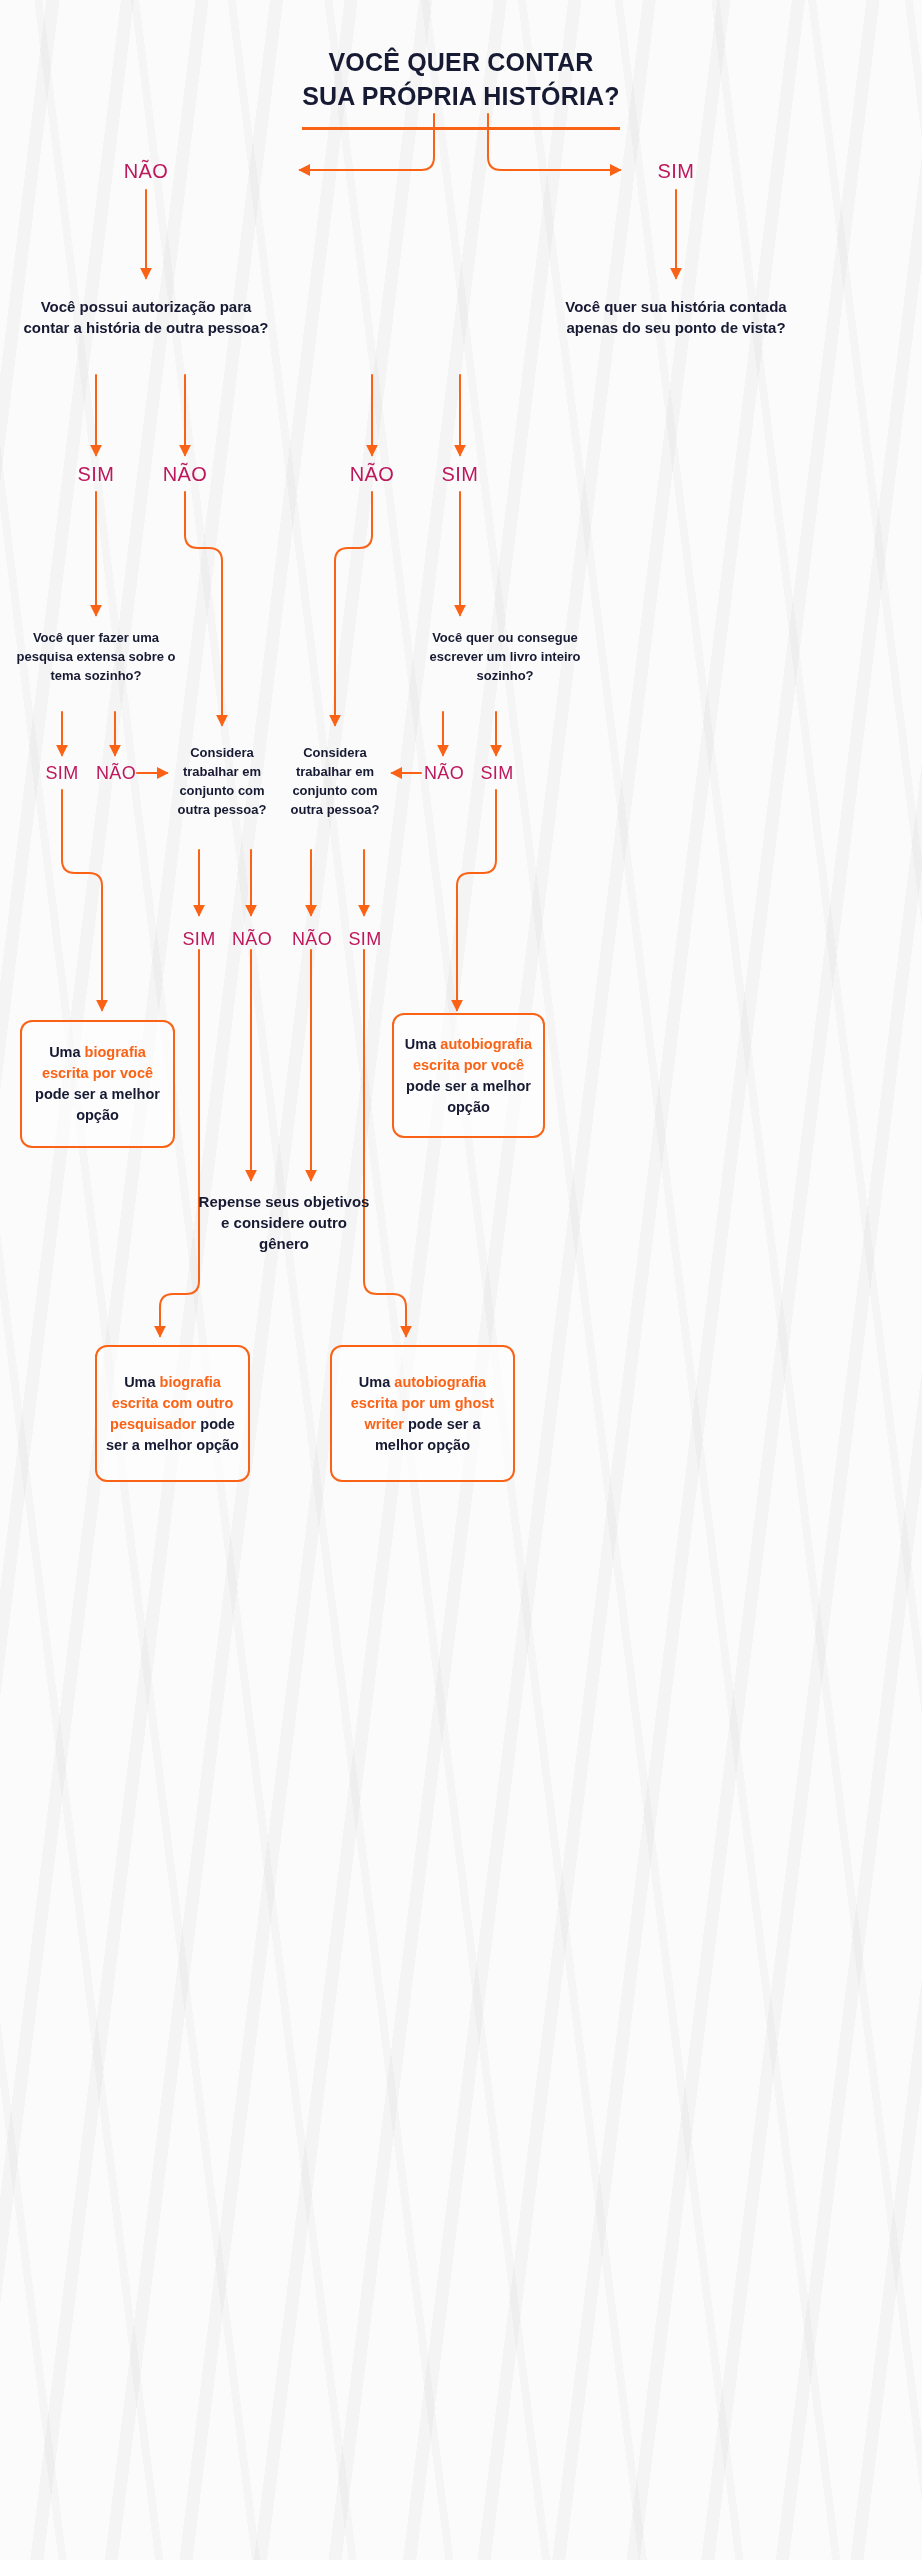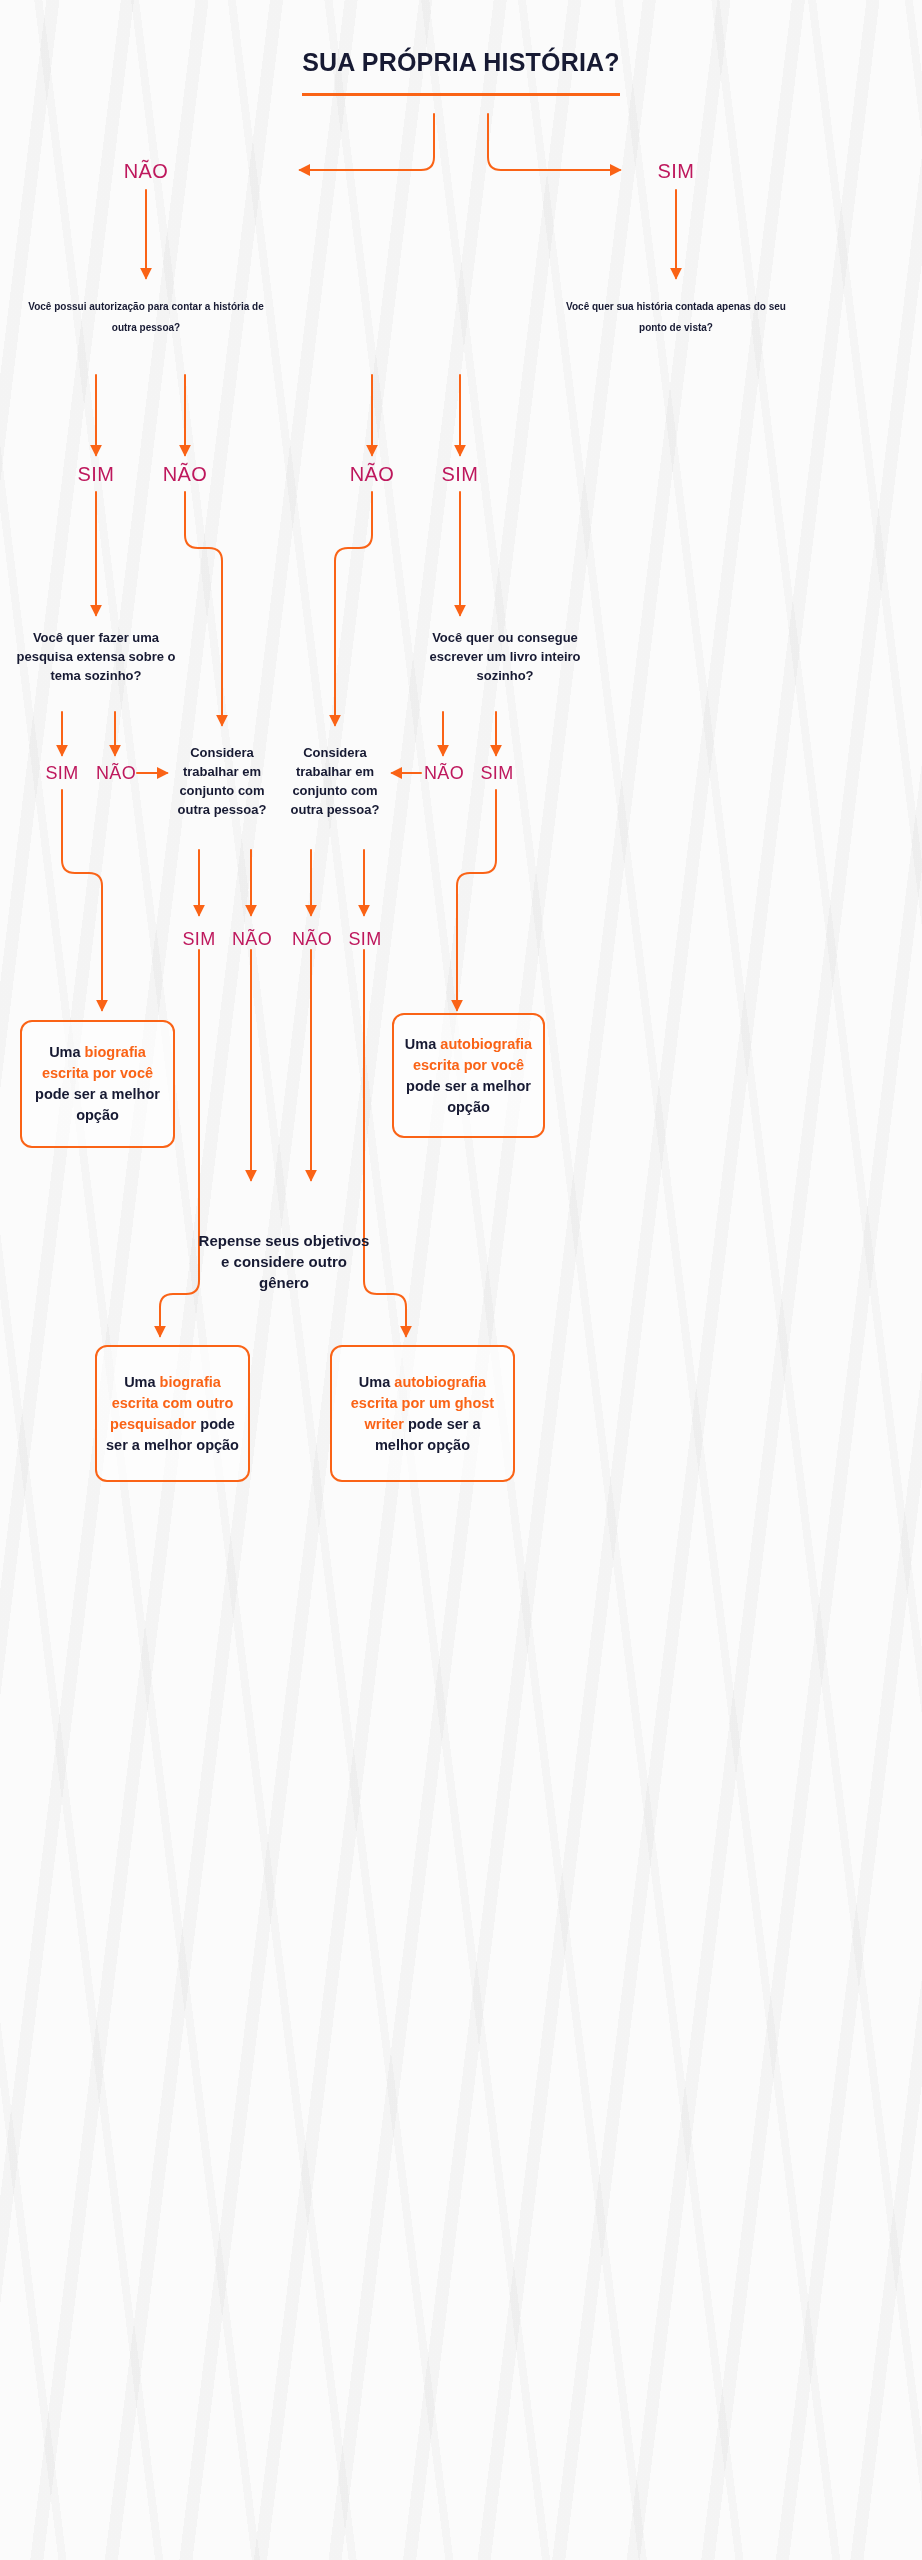--- a/index.html
+++ b/index.html
@@ -57,39 +57,38 @@
     text-align:center;
   }
   .yn.small{font-size:18px;}
 
   
   .q{
     color:#171a33;font-weight:bold;text-align:center;
     transform:translate(-50%,0);
     font-size:15px;line-height:20px;
   }
-  .q.big{font-size:10px;line-height:21px;}
+  .q.big{font-size:15px;line-height:21px;}
   .q.mid{font-size:13px;line-height:19px;}
 
   
   .res{
     border:2px solid #fa6316;border-radius:12px;
     background:rgba(255,255,255,0.55);
     color:#171a33;font-weight:bold;text-align:center;
     font-size:14.5px;line-height:21px;
     box-sizing:border-box;
     display:flex;align-items:center;justify-content:center;
     padding:10px 8px;
   }
   .res .hl{color:#fa6316;}
   .plain{
     color:#171a33;font-weight:bold;text-align:center;
     font-size:15px;line-height:21px;
     transform:translate(-50%,0);
-    margin-top:39px;
   }
 </style>
 </head>
 <body>
 
 <div id="bg-stripes"></div>
 <div id="bg-stripes2"></div>
 
 <svg id="wires" viewBox="0 0 922 2560">
   <defs>
@@ -144,20 +143,21 @@
 
     <path d="M 251 950 L 251 1180" marker-end="url(#ah)"></path>
 
     <path d="M 311 950 L 311 1180" marker-end="url(#ah)"></path>
 
     <path d="M 364 950 L 364 1281 Q 364 1294 377 1294 L 393 1294 Q 406 1294 406 1307 L 406 1336" marker-end="url(#ah)"></path>
   </g>
 </svg>
 
 <div class="node" id="title">
+  <div>VOCÊ QUER CONTAR</div>
   <div><span class="l2">SUA PRÓPRIA HISTÓRIA?</span></div>
 </div>
 
 <div class="node yn" style="left:146px;top:171px;">NÃO</div>
 <div class="node yn" style="left:676px;top:171px;">SIM</div>
 
 <div class="node q big" style="left:146px;top:296px;width:250px;">Você possui autorização para contar a história de outra pessoa?</div>
 <div class="node q big" style="left:676px;top:296px;width:250px;">Você quer sua história contada apenas do seu ponto de vista?</div>
 
 <div class="node yn" style="left:96px;top:474px;">SIM</div>

